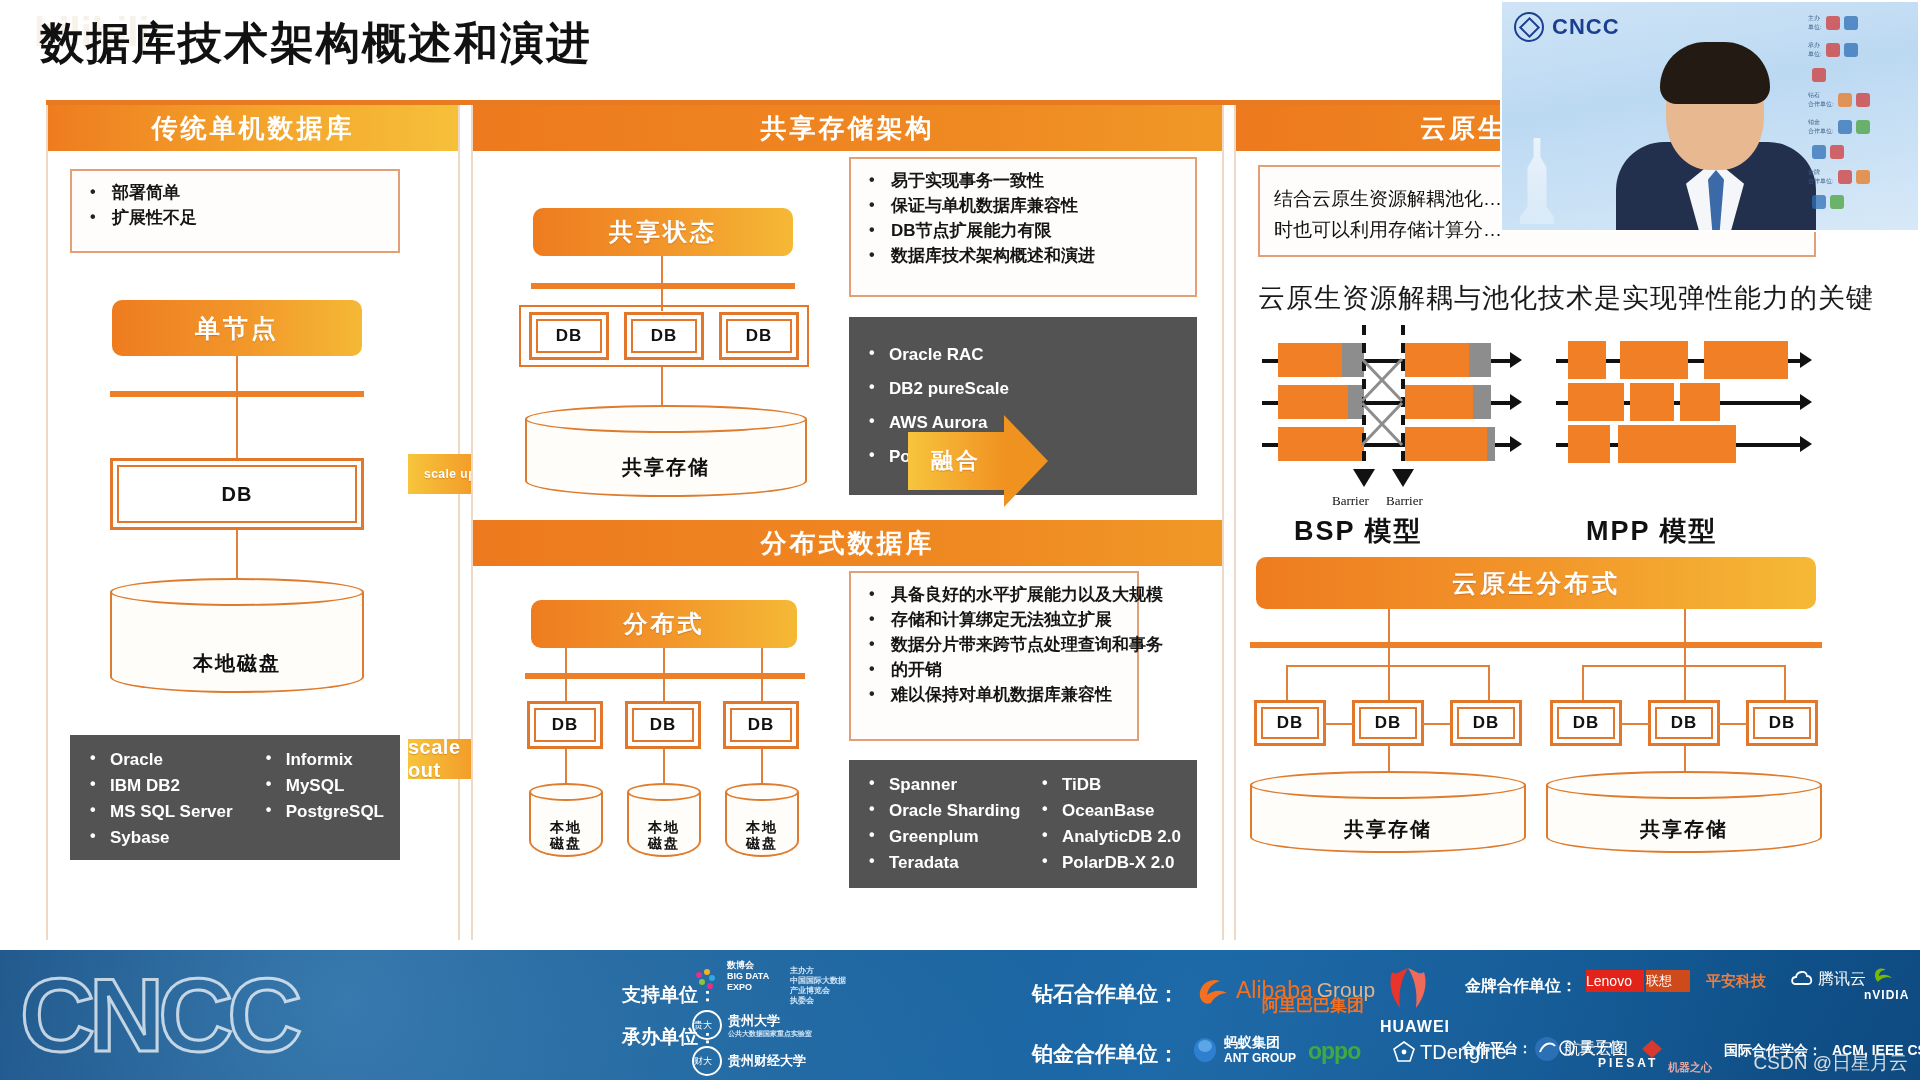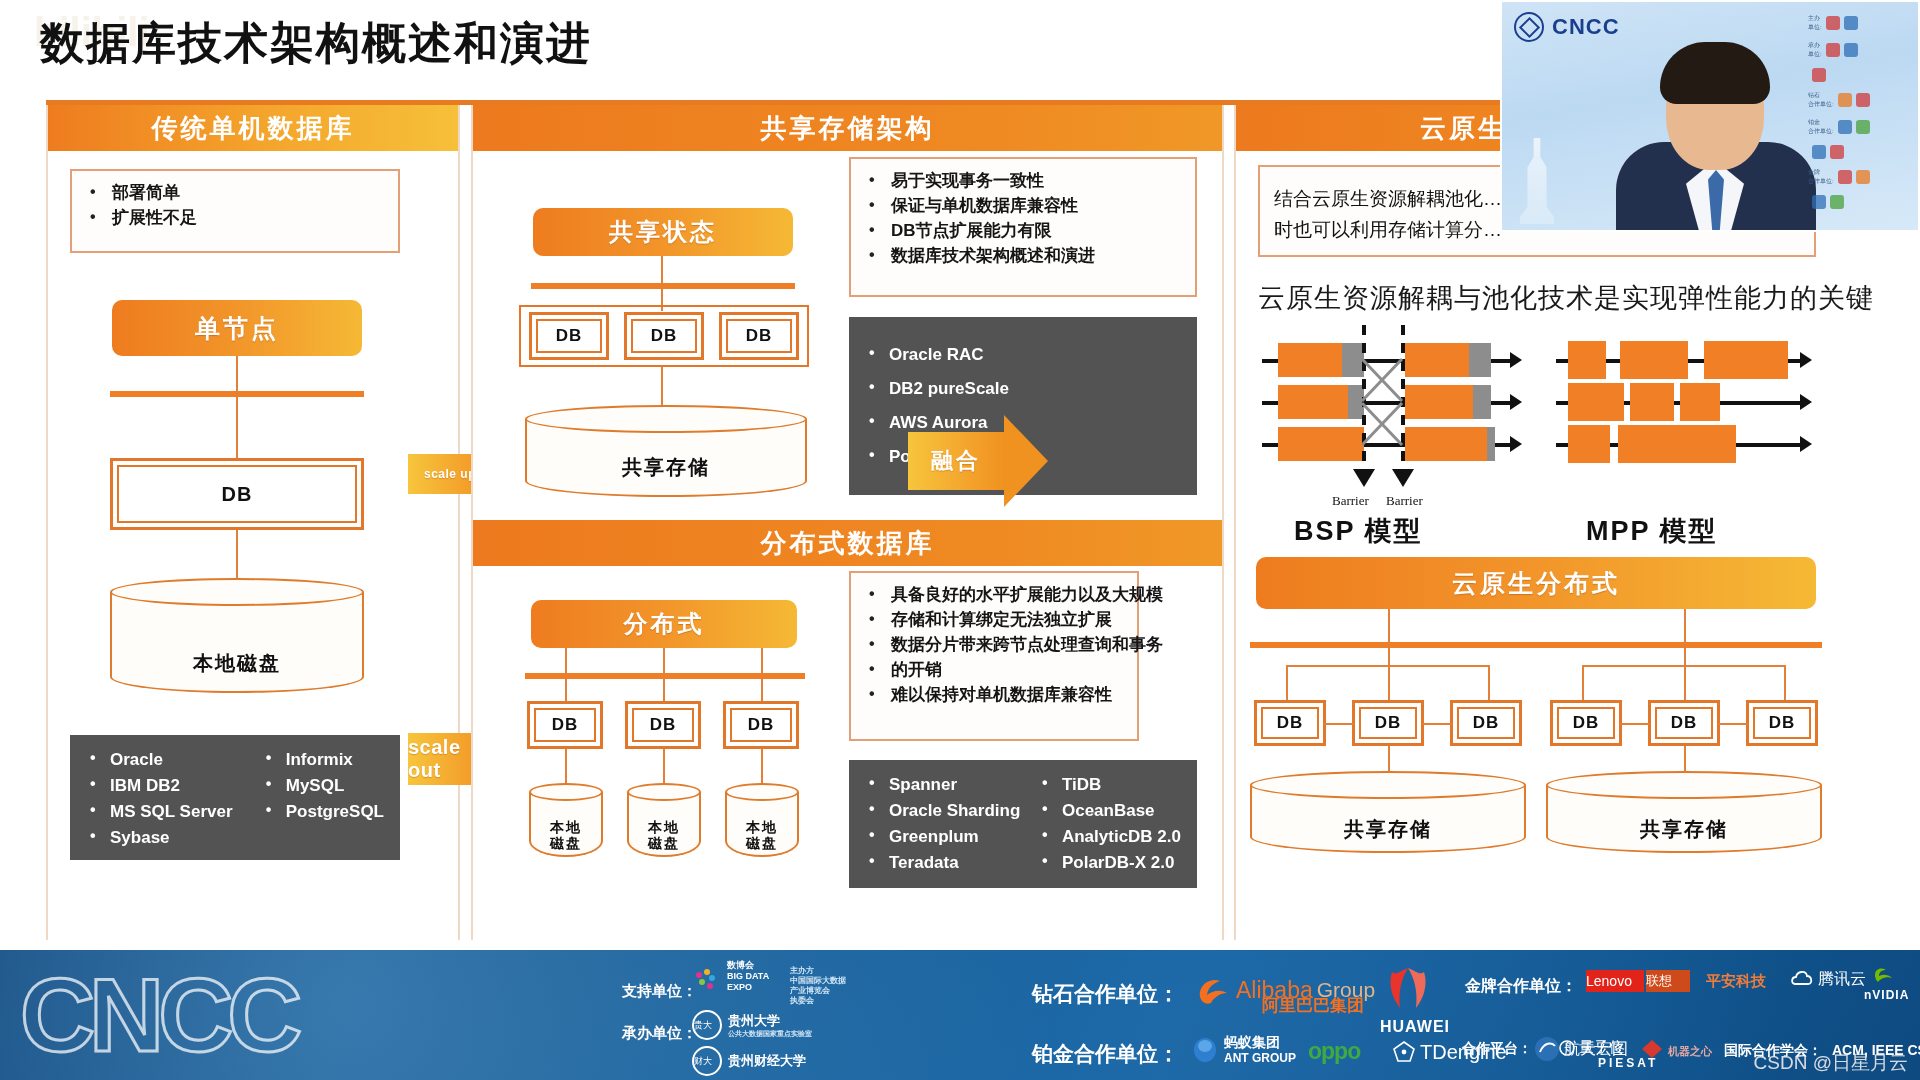--- a/index.html
+++ b/index.html
@@ -200,21 +200,21 @@
       linear-gradient(120deg,#0d3f73 0%,#10558f 35%,#1565a5 60%,#0e4a80 100%);
     overflow:hidden;
   }
   .cncc-big{
     position:absolute; left:20px; top:6px;
     font-size:104px; font-weight:bold; letter-spacing:-6px;
     color:transparent; -webkit-text-stroke:3px rgba(255,255,255,.72);
     font-family:"Liberation Sans", sans-serif;
   }
   .sp-label{
-    position:absolute; color:#fff; font-size:15px; font-weight:bold;
+    position:absolute; color:#fff; font-size:19px; font-weight:bold;
     white-space:nowrap;
   }
   .sp-label.big{ font-size:21px; }
   .logo-chip{
     position:absolute; display:flex; align-items:center; justify-content:space-between;
     color:#fff; font-weight:normal; white-space:nowrap;
   }
   .csdn-wm{
     position:absolute; right:12px; bottom:4px;
     color:#e8e8e8; font-size:19px; opacity:.92;
@@ -330,21 +330,21 @@
       </ul>
     </div>
   </div>
 
   <div class="arrow" style="left:362px;top:335px;">
     <div class="shaft" style="width:84px;height:40px;font-size:12px;">scale up</div>
     <div class="head"></div>
   </div>
 
   <div class="arrow" style="left:362px;top:620px;">
-    <div class="shaft" style="width:84px;height:52px;font-size:20px;">scale out</div>
+    <div class="shaft" style="width:84px;height:40px;font-size:20px;">scale out</div>
     <div class="head"></div>
   </div>
 
   <div class="col c2">
 
     <div class="col-header flat">共享存储架构</div>
 
     <div class="pill" style="position:absolute;left:60px;top:103px;width:260px;height:48px;font-size:24px;">共享状态</div>
     <div class="vline" style="left:188px;top:151px;height:30px;"></div>
     <div class="hbar" style="left:58px;top:178px;width:264px;"></div>
@@ -681,21 +681,21 @@
     <svg width="18" height="18" viewBox="0 0 18 18">
         <circle cx="9" cy="9" r="7" fill="none" stroke="#fff" stroke-width="1.6"></circle>
       </svg>
     <span style="font-size:15px;margin-left:3px;">量子位</span>
   </div>
   <div class="logo-chip" style="left:1640px;top:88px;width:26px;height:22px;">
     <svg width="24" height="22" viewBox="0 0 24 22">
         <polygon points="12,2 22,11 12,20 2,11" fill="#d7392f"></polygon>
       </svg>
   </div>
-  <div class="sp-label" style="left:1668px;top:94px;font-size:11px;color:#e4a8a3;">机器之心</div>
+  <div class="sp-label" style="left:1668px;top:110px;font-size:11px;color:#e4a8a3;">机器之心</div>
 
   <div class="sp-label" style="left:1724px;top:92px;font-size:14px;">国际合作学会：</div>
   <div class="sp-label" style="left:1832px;top:92px;font-size:14px;">ACM, IEEE CS</div>
 
   <div class="csdn-wm">CSDN @日星月云</div>
 </div>
 
 <div class="webcam">
   <div class="wc-tower"></div>
   <div class="wc-logo">

